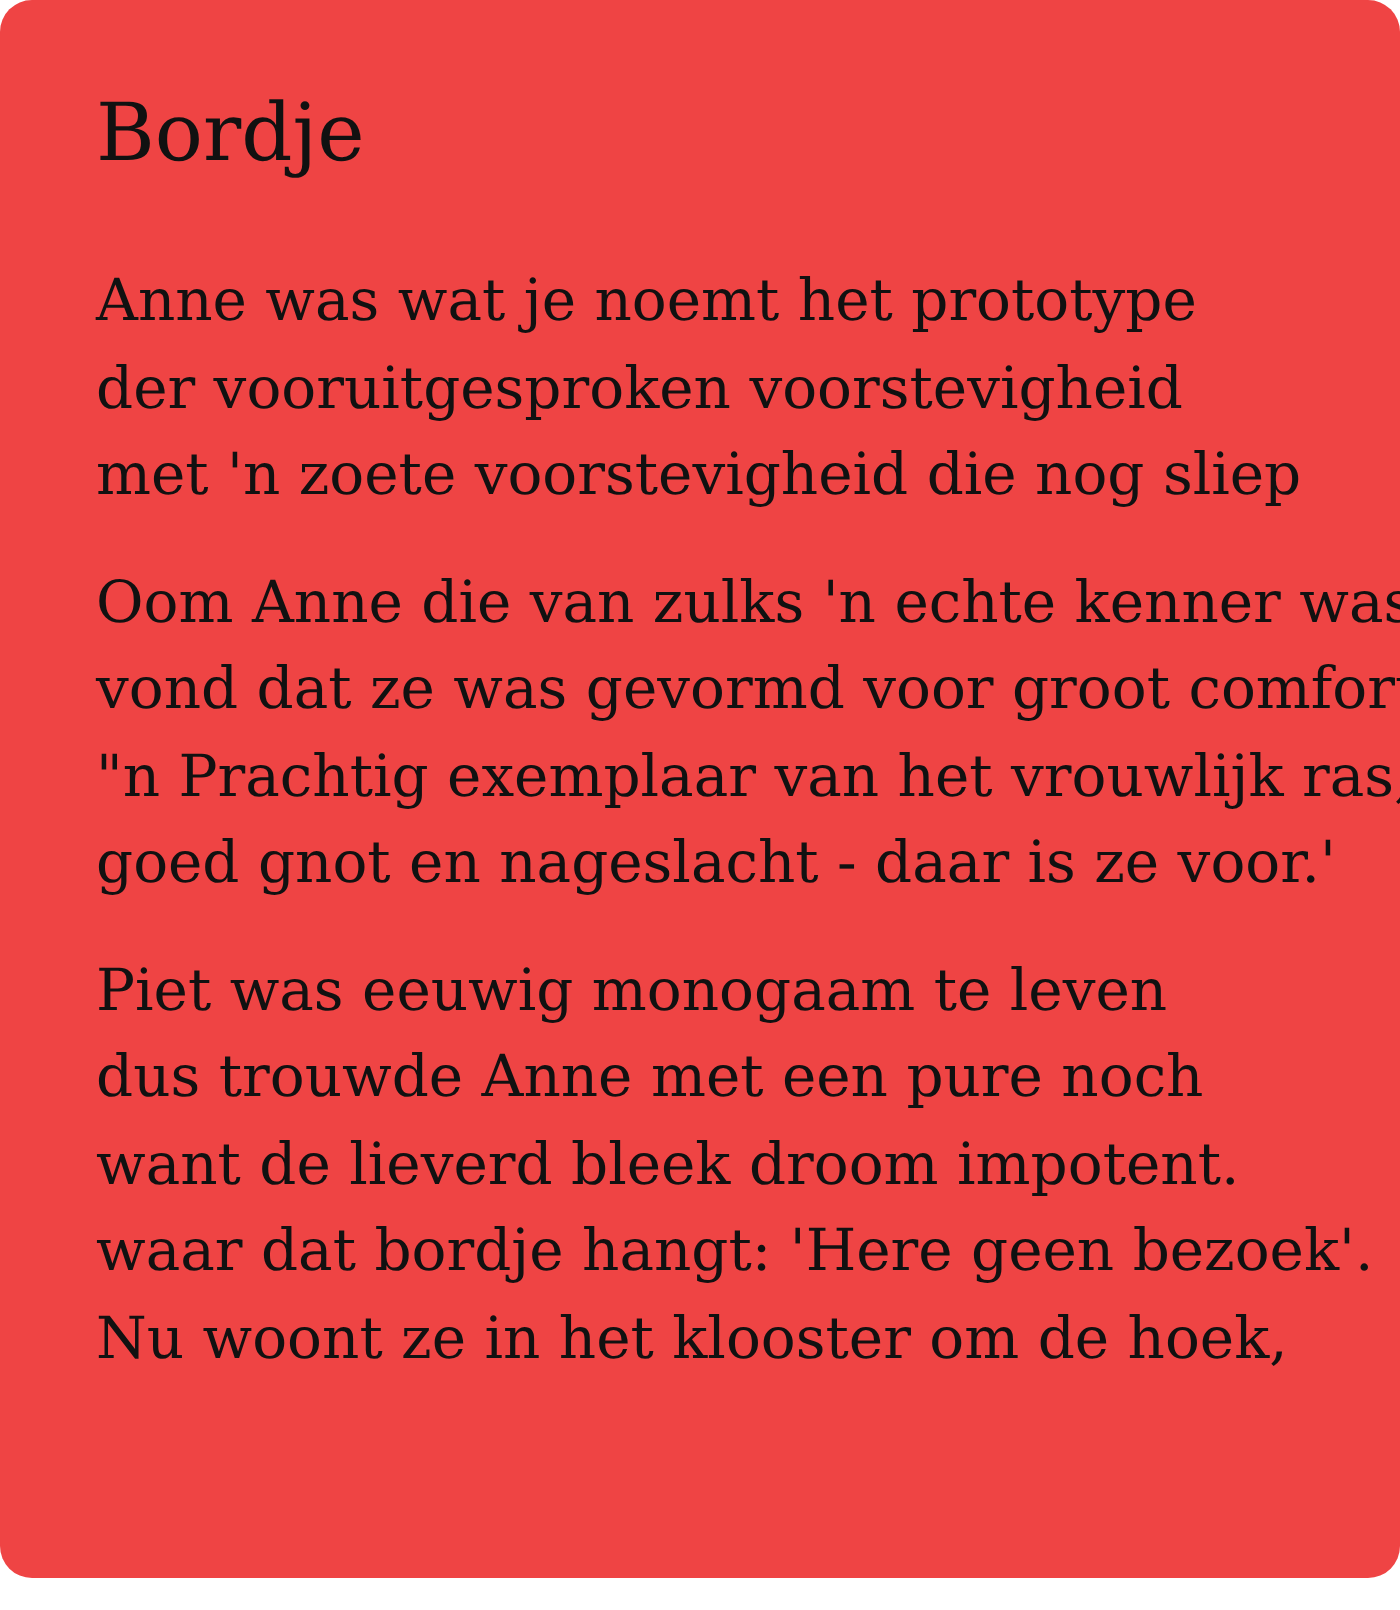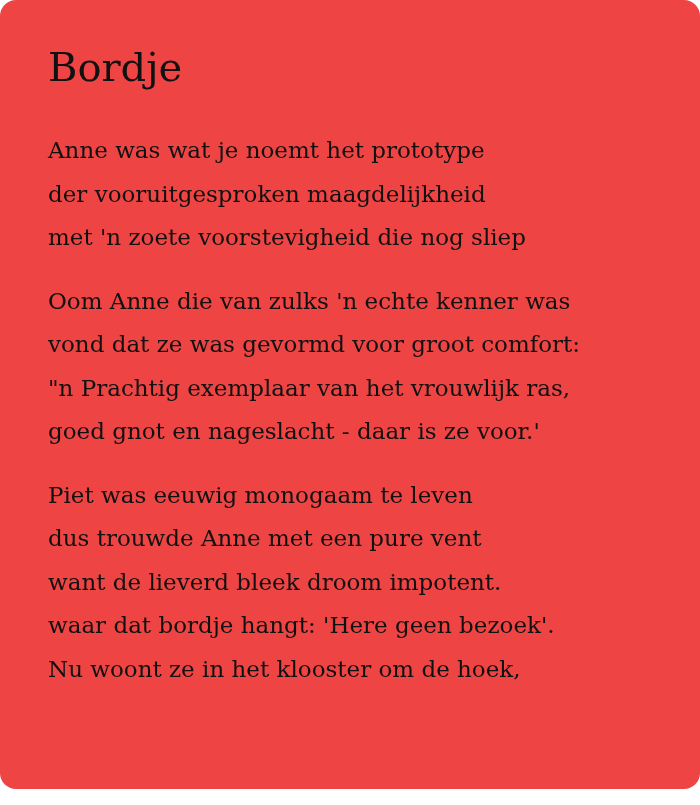--- a/index.html
+++ b/index.html
@@ -22,44 +22,44 @@
     font-size: 40px;
     font-weight: normal;
     line-height: 1.2;
     margin: 0 0 38px 0;
     letter-spacing: 0px;
   }
   .stanza {
     margin: 0 0 20px 0;
   }
   .poem-line {
-    font-size: 23px;
+    font-size: 29px;
     line-height: 43.5px;
     white-space: nowrap;
   }
 </style>
 </head>
 <body>
 
 <div class="page">
   <h1 class="poem-title">Bordje</h1>
 
   <div class="stanza">
     <div class="poem-line">Anne was wat je noemt het prototype</div>
-    <div class="poem-line">der vooruitgesproken maagdelijkheid</div>
+    <div class="poem-line">der vooruitgesproken voorstevigheid</div>
     <div class="poem-line">met 'n zoete voorstevigheid die nog sliep</div>
   </div>
 
   <div class="stanza">
     <div class="poem-line">Oom Anne die van zulks 'n echte kenner was</div>
     <div class="poem-line">vond dat ze was gevormd voor groot comfort:</div>
     <div class="poem-line">"n Prachtig exemplaar van het vrouwlijk ras,</div>
     <div class="poem-line">goed gnot en nageslacht - daar is ze voor.'</div>
   </div>
 
   <div class="stanza">
     <div class="poem-line">Piet was eeuwig monogaam te leven</div>
-    <div class="poem-line">dus trouwde Anne met een pure vent</div>
+    <div class="poem-line">dus trouwde Anne met een pure noch</div>
     <div class="poem-line">want de lieverd bleek droom impotent.</div>
     <div class="poem-line">waar dat bordje hangt: 'Here geen bezoek'.</div>
     <div class="poem-line">Nu woont ze in het klooster om de hoek,</div>
   </div>
 </div>
 
 </body></html>

